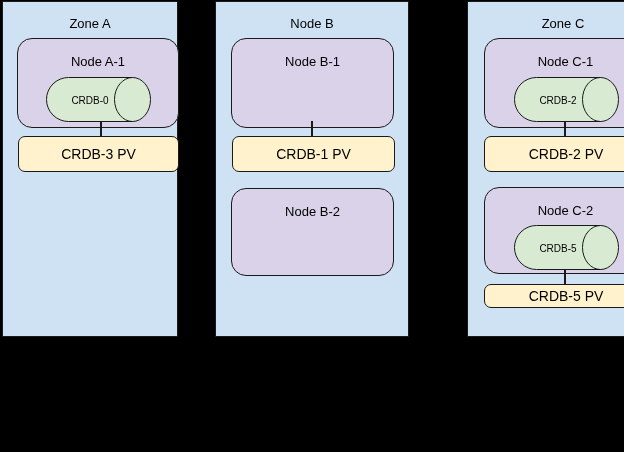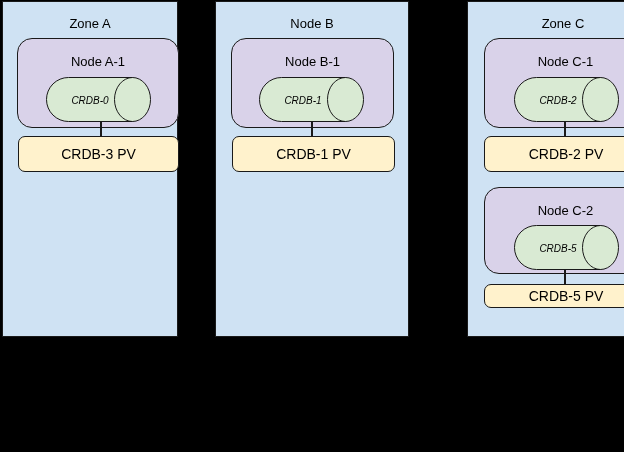--- a/index.html
+++ b/index.html
@@ -33,21 +33,21 @@
     padding-top: 15px; text-align: center;
     font-size: 13px; line-height: 15px;
   }
   .cylinder { position: absolute; width: 105px; height: 45px; }
   .cylinder svg { position: absolute; left: 0; top: 0; display: block; }
   .cyl-body { fill: var(--cylinder-fill, #d9ead3); stroke: var(--border, #1a1a1a); stroke-width: 1; }
   .cyl-cap  { fill: none; stroke: var(--border, #1a1a1a); stroke-width: 1; }
   .cyl-label {
     position: absolute; left: 0; top: 50%; width: 88px;
     transform: translateY(-50%);
-    text-align: center; font-size: 10px; line-height: 11px; font-style: italic;
+    text-align: center; font-size: 10px; line-height: 11px;
   }
   .connector {
     position: absolute; width: 2px;
     background: var(--border, #1a1a1a);
   }
   .pv {
     position: absolute; height: 36px;
     background: var(--pv-fill, #fff2cc);
     border: 1px solid var(--border, #1a1a1a);
     border-radius: 7px;
@@ -83,34 +83,30 @@
     </div>
   </section>
 
   <section class="zone" style="left:215px; width:194px;">
     <div class="zone-title">Node B</div>
 
     <div class="node" style="left:15px; top:36px; width:163px; height:90px;">
       <div class="node-title">Node B-1</div>
     </div>
 
-    <div class="cylinder" style="left:43px; top:75px;">
-      <svg width="105" height="45" viewBox="0 0 105 45">
-        <path class="cyl-body" d="M 22.5,0.5 H 86.5 A 18,22 0 0 1 86.5,44.5 H 22.5 A 22,22 0 0 1 22.5,0.5 Z"></path>
-        <path class="cyl-cap" d="M 86.5,0.5 A 18,22 0 0 0 86.5,44.5"></path>
-      </svg>
-      <span class="cyl-label">CRDB-1</span>
-    </div>
 
     <div class="connector" style="left:95px; top:119px; height:16px;"></div>
 
     <div class="pv" style="left:16px; top:134px; width:163px;">
       <span>CRDB-1 PV</span>
     </div>
 
+    <div class="node" style="left:15px; top:186px; width:163px; height:88px;">
+      <div class="node-title">Node B-2</div>
+    </div>
   </section>
 
   <section class="zone" style="left:427px; width:192px;margin-left:40px;">
     <div class="zone-title">Zone C</div>
 
     <div class="node" style="left:16px; top:36px; width:163px; height:90px;">
       <div class="node-title">Node C-1</div>
     </div>
 
     <div class="cylinder" style="left:46px; top:75px;">

